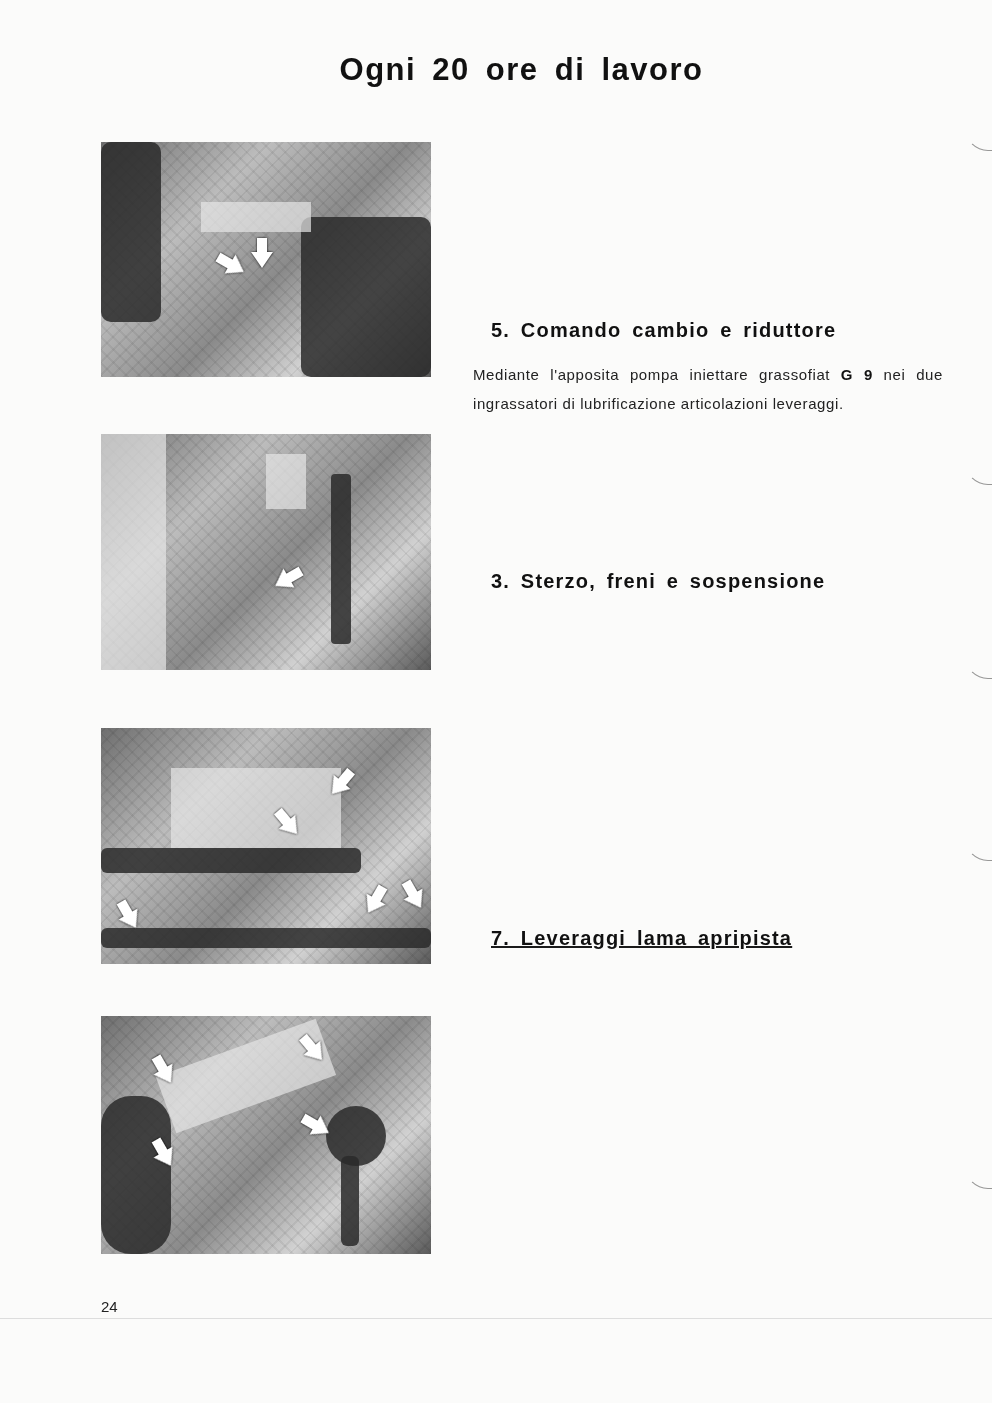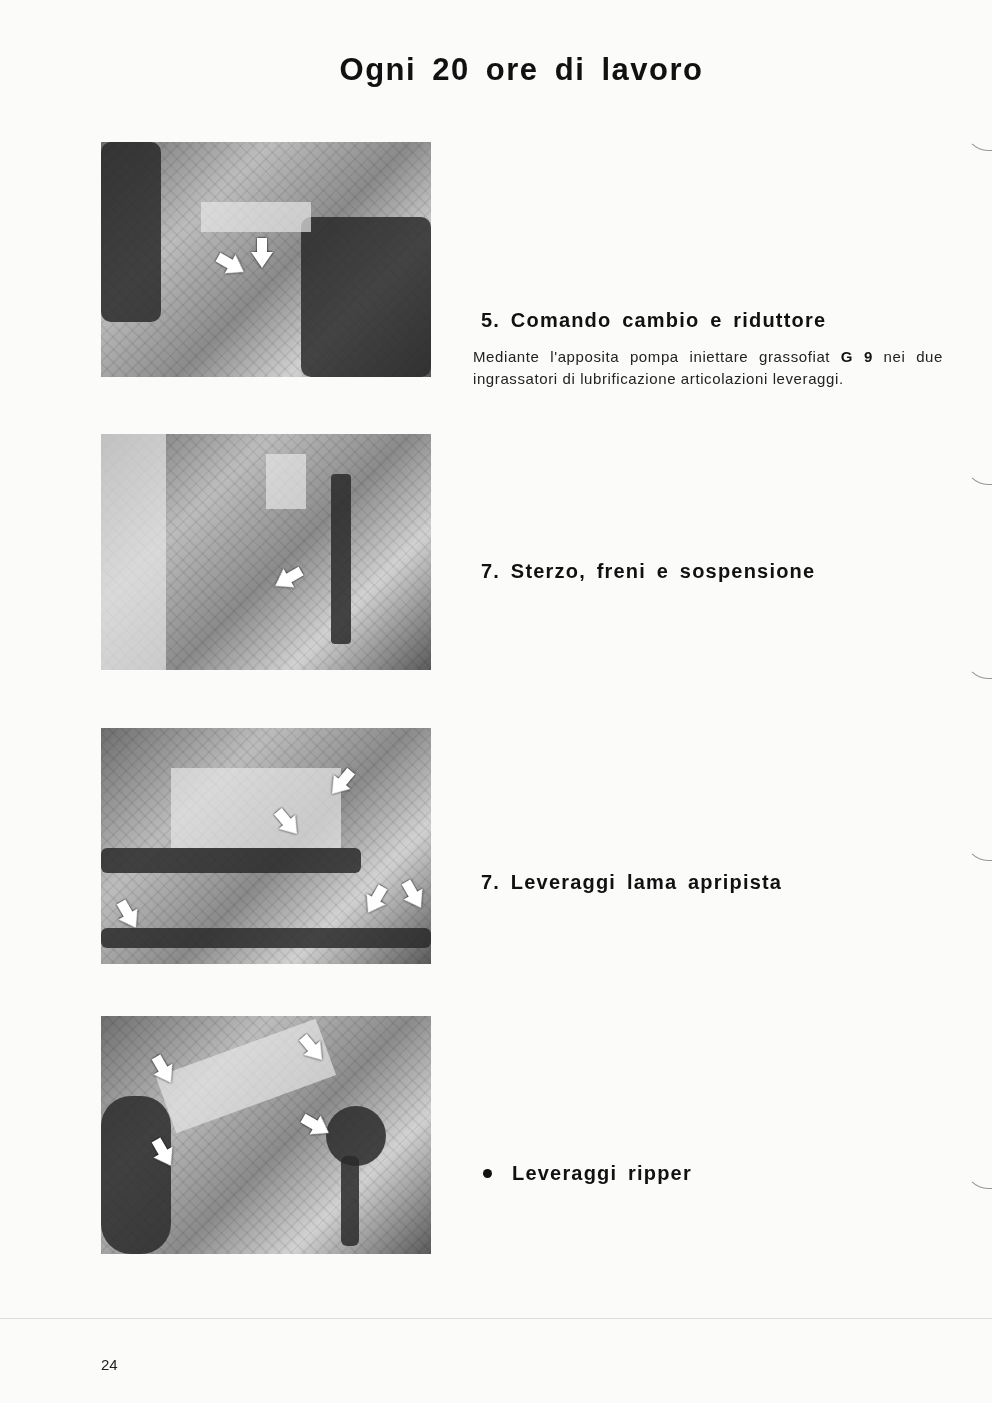--- a/index.html
+++ b/index.html
@@ -31,29 +31,29 @@
     position: absolute; width: 0; height: 0;
     border-left: 11px solid transparent; border-right: 11px solid transparent;
     border-top: 16px solid #fff;
     filter: drop-shadow(0 0 1px #000);
   }
   .arrow::before {
     content: ""; position: absolute; left: -5px; top: -30px; width: 10px; height: 15px; background: #fff;
   }
   .section { position: absolute; left: 473px; width: 470px; }
   .section h2 {
-    margin: 8px; font-size: 20px; font-weight: bold; letter-spacing: 1.2px; word-spacing: 4px; color: #111;
+    margin: 18px; font-size: 20px; font-weight: bold; letter-spacing: 1.2px; word-spacing: 4px; color: #111;
   }
   .section p {
-    margin: 14px 0 0 0; font-size: 15px; line-height: 22px; letter-spacing: 0.6px;
+    margin: 14px 0 0 0; font-size: 15px; line-height: 29px; letter-spacing: 0.6px;
     text-align: justify; color: #222;
   }
   .section p b { font-weight: bold; color: #111; }
   .bullet { display: inline-block; width: 9px; height: 9px; border-radius: 50%; background: #111; margin: 0 20px 3px 2px; vertical-align: middle; }
-  .page-number { position: absolute; left: 101px; top: 1356px; font-size: 15px; color: #222; }
+  .page-number { position: absolute; left: 101px; top: 1298px; font-size: 15px; color: #222; }
   .edge-mark {
     position: absolute; right: 0; width: 26px; height: 22px;
     border-bottom: 1.5px solid #555; border-left: 1px solid transparent;
     border-radius: 0 0 0 30px; opacity: 0.6;
   }
   .bottom-line { position: absolute; left: 0; top: 1318px; width: 992px; height: 1px; background: #ddd; }
 </style>
 </head>
 <body>
 
@@ -99,29 +99,28 @@
   <div class="arrow" style="left:210px;top:105px;transform:rotate(-60deg);"></div>
   <div class="arrow" style="left:55px;top:135px;transform:rotate(-30deg);"></div>
 </div>
 
 <div class="section" style="top:301px;">
   <h2>5. Comando cambio e riduttore</h2>
   <p><span>Mediante l'apposita pompa iniettare grassofiat </span><b>G 9</b><span> nei due ingrassatori di lubrificazione articolazioni leveraggi.</span></p>
 </div>
 
 <div class="section" style="top:552px;">
-  <h2>7. Sterzo, freni e sospensione</h2>
+  <h2>3. Sterzo, freni e sospensione</h2>
 </div>
 
-<div class="section" style="top:863px;">
+<div class="section" style="top:909px;text-decoration:underline;">
   <h2>7. Leveraggi lama apripista</h2>
 </div>
 
 <div class="section" style="top:1154px;">
-  <h2><span class="bullet"></span><span>Leveraggi ripper</span></h2>
 </div>
 
 <div class="page-number">24</div>
 
 <div class="edge-mark" style="top:128px;"></div>
 <div class="edge-mark" style="top:462px;"></div>
 <div class="edge-mark" style="top:656px;"></div>
 <div class="edge-mark" style="top:838px;"></div>
 <div class="edge-mark" style="top:1166px;"></div>
 

